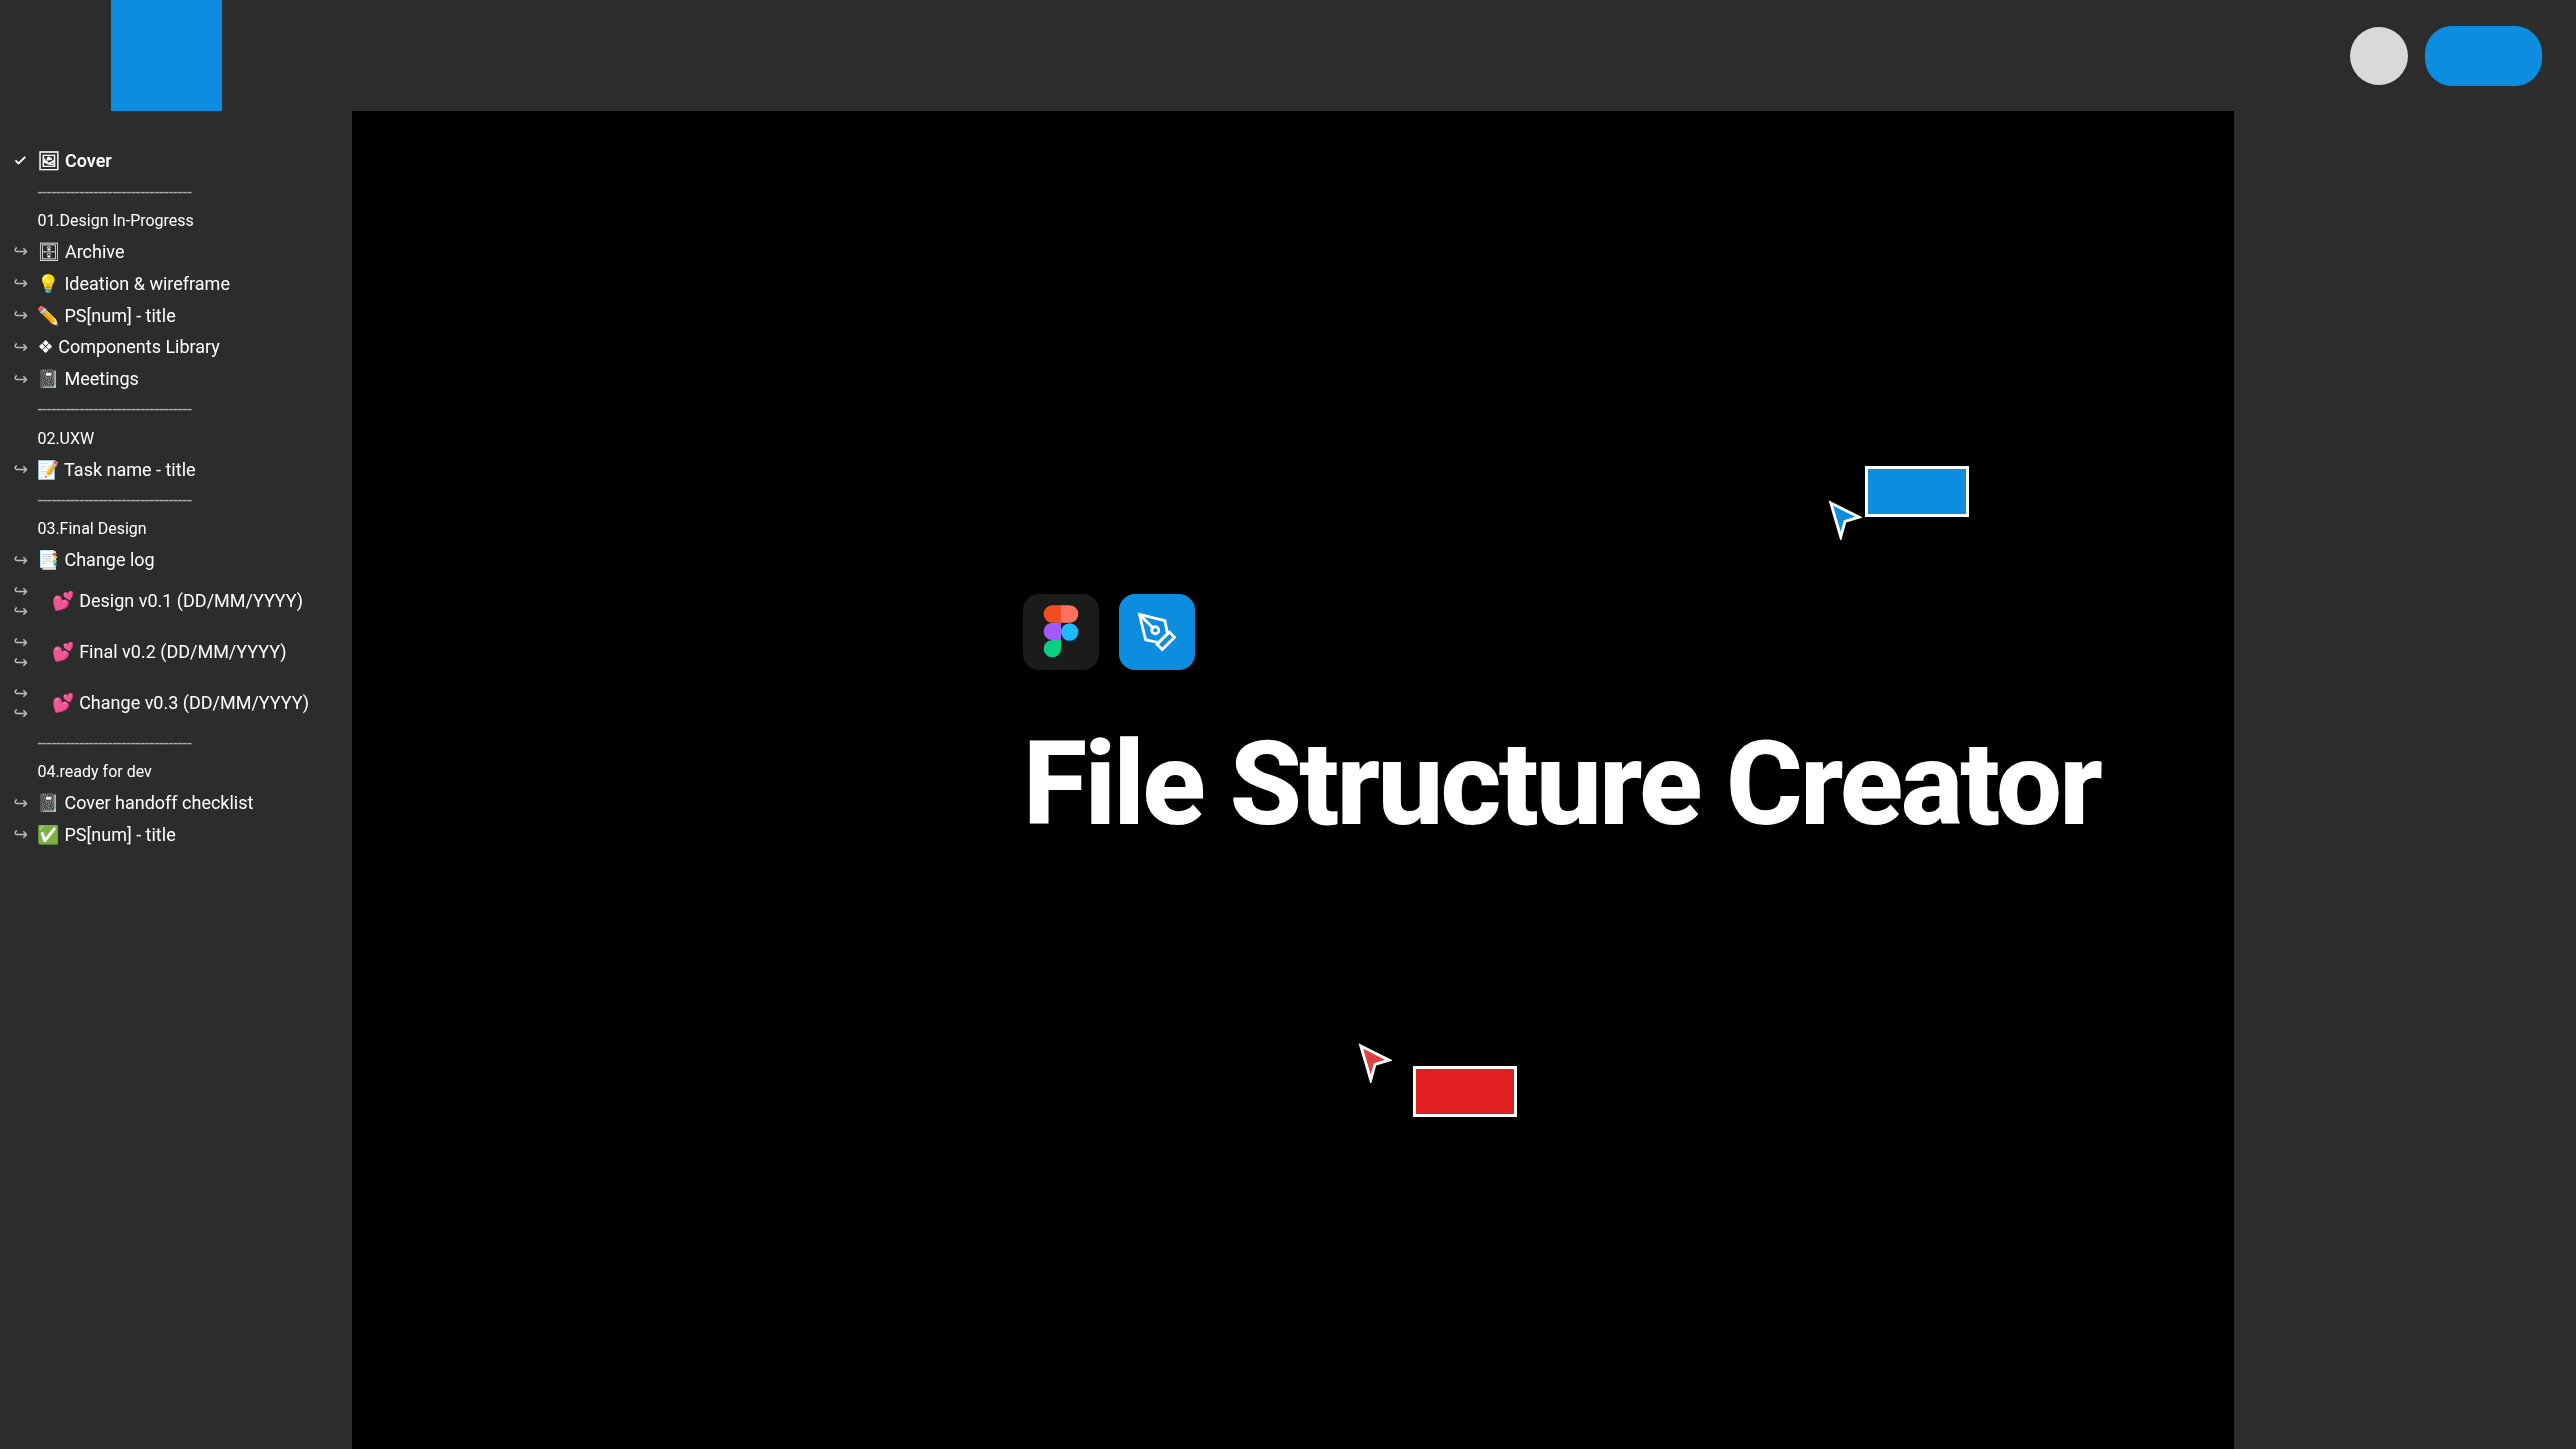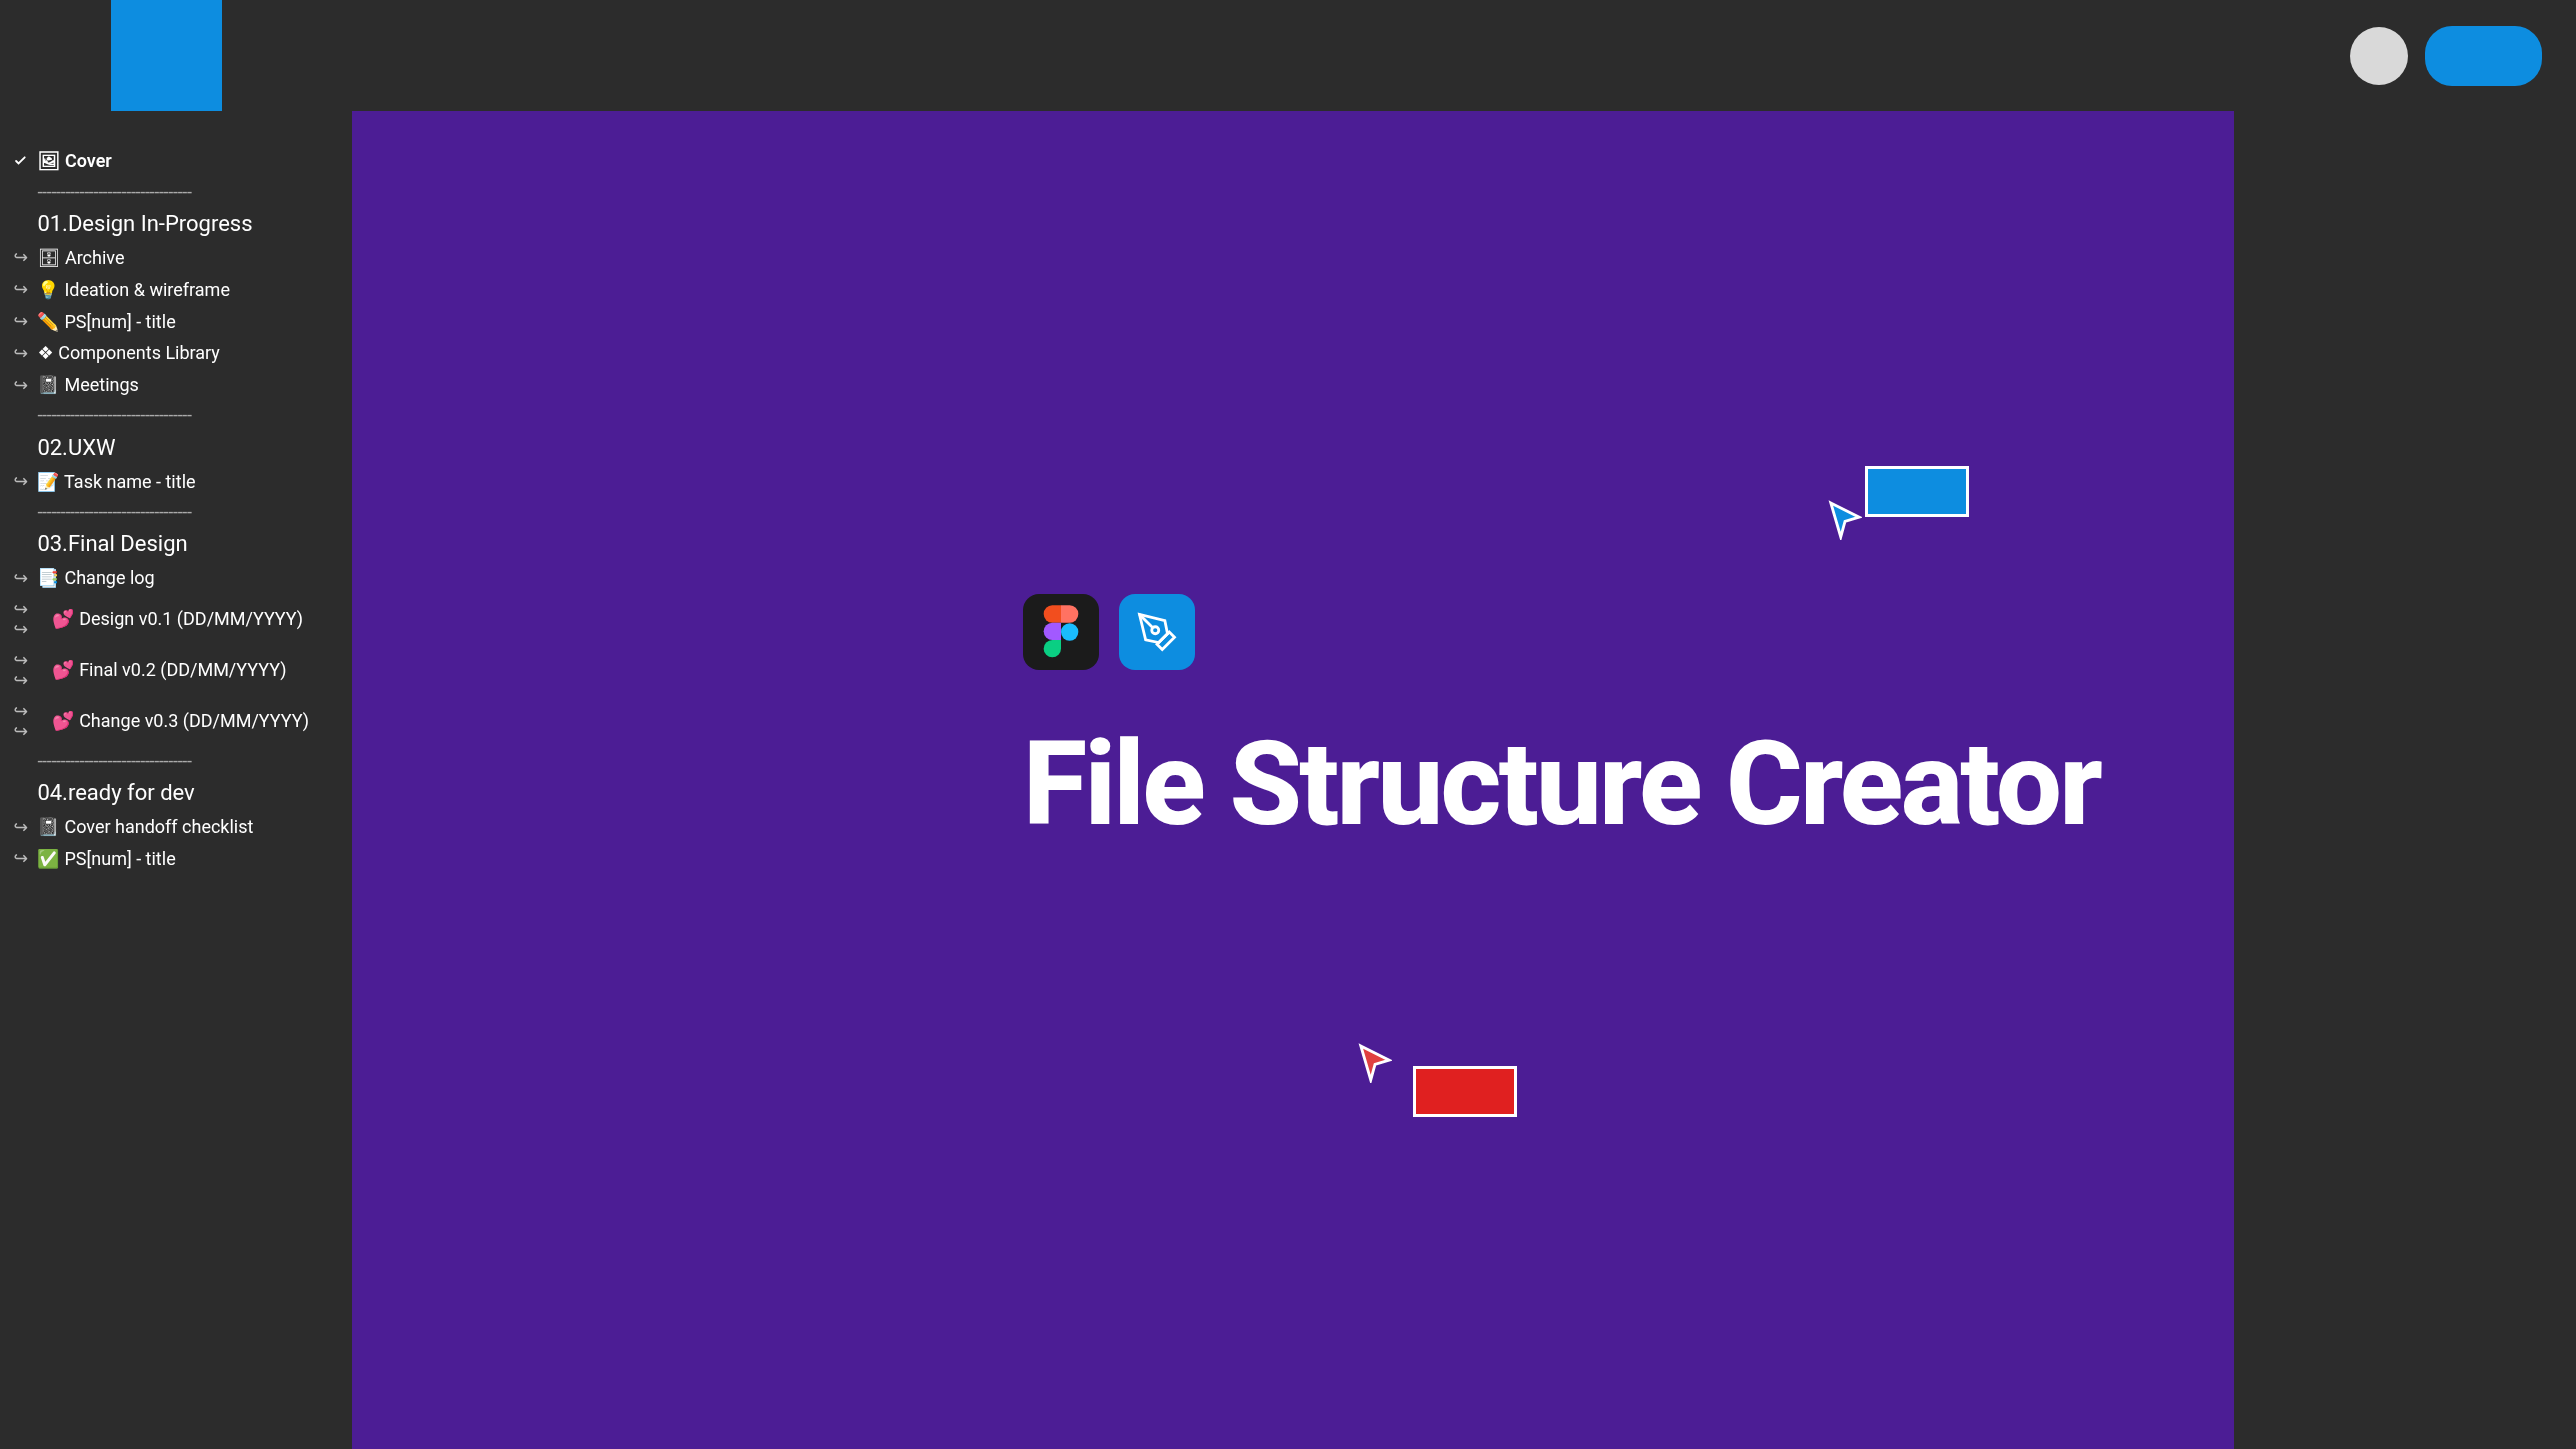--- a/index.html
+++ b/index.html
@@ -74,35 +74,35 @@
 .nested-arrow-d {
   display: inline-flex;
   width: 29.5px;
   color: #bbb;
   font-size: 17.4px;
   letter-spacing: -1.3px;
 }
 .page-label { white-space: nowrap; }
 .section-row {
   padding: 5.4px 0;
-  font-size: 22px;
+  font-size: 16px;
   color: #fff;
   margin-left: 24px;
 }
 .divider-row {
   padding: 4px 0;
   font-size: 18px;
   color: #aaa;
   margin-left: 24px;
   letter-spacing: -0.3px;
 }
 .canvas {
   flex: 1;
   position: relative;
-  background: #4c1d95;
+  background: #000000;
   margin-right: 342px;
 }
 .right-panel {
   position: absolute;
   right: 0;
   top: 111px;
   bottom: 0;
   width: 342px;
   background: #2c2c2c;
 }

